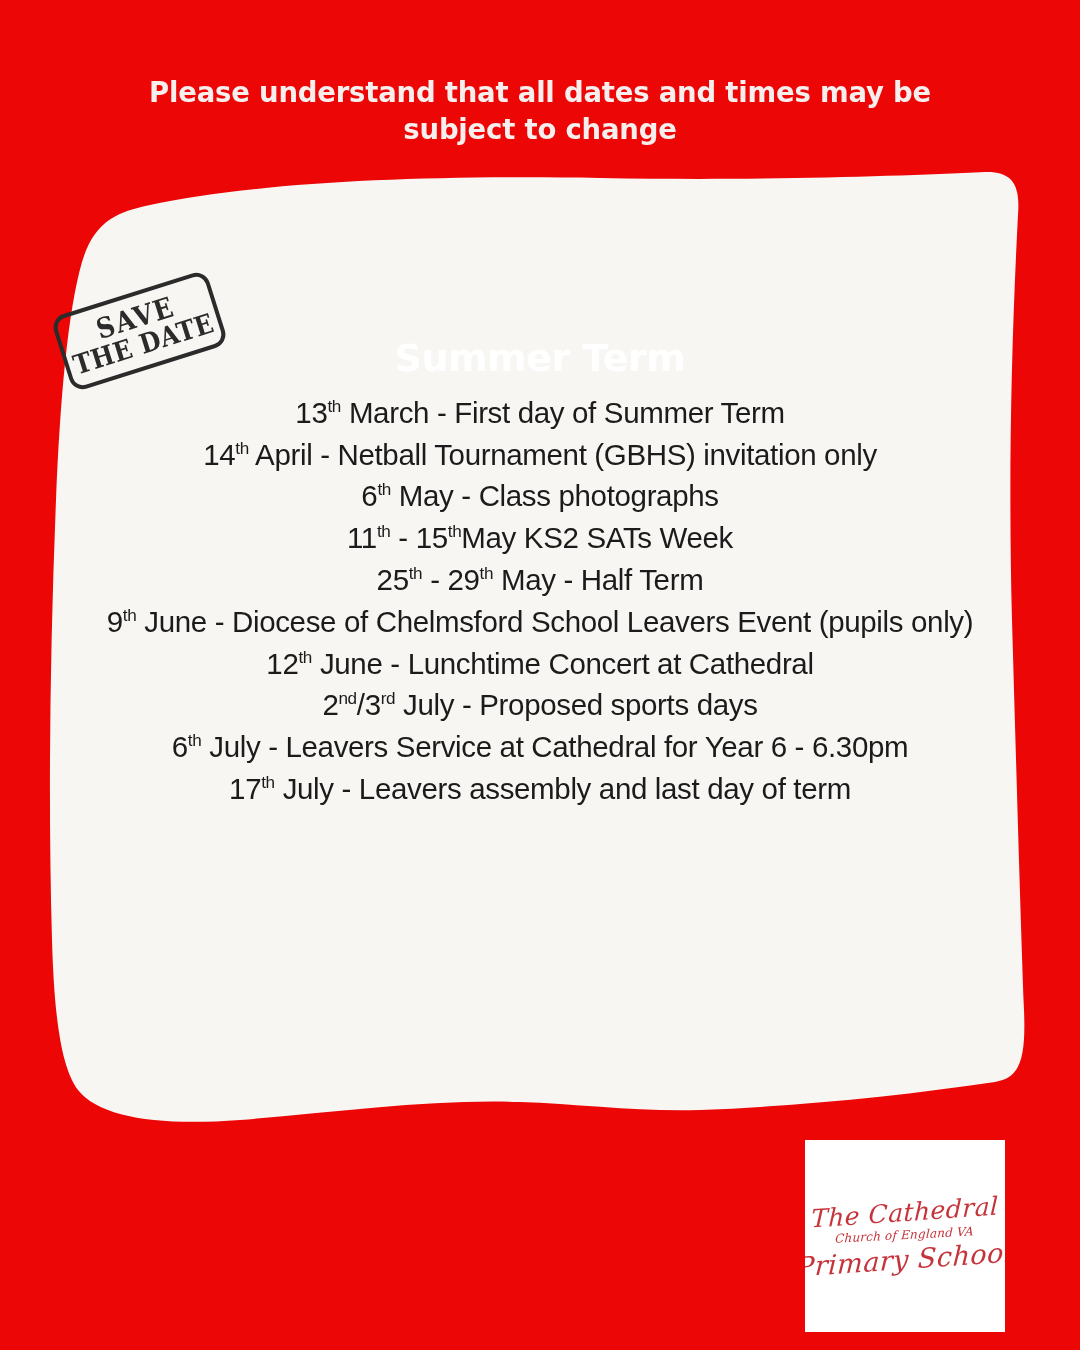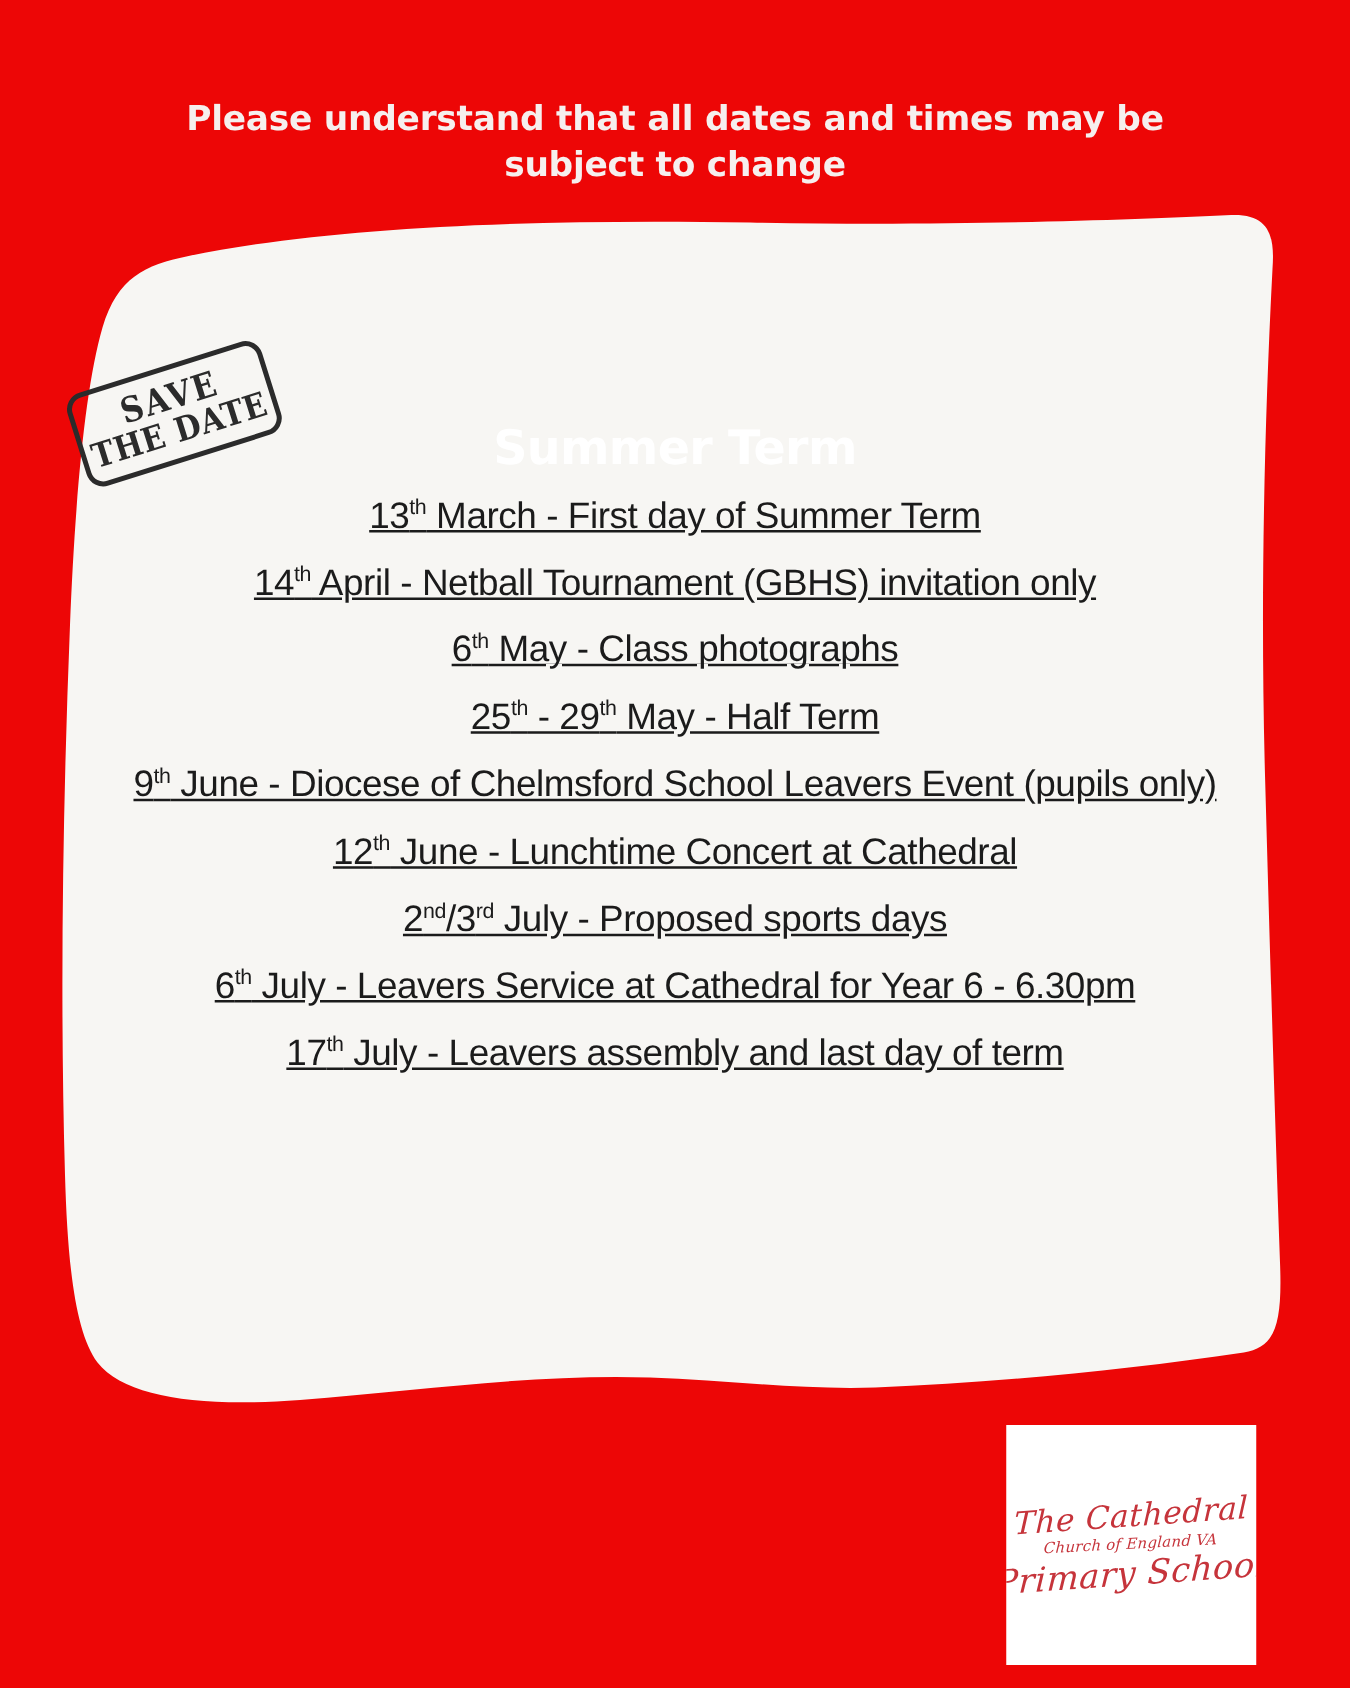--- a/index.html
+++ b/index.html
@@ -16,23 +16,23 @@
   }
 
   
   #header-banner {
     position: absolute;
     left: 0;
     top: 0;
     width: 1080px;
     height: 178px;
     display: flex;
-    align-items: center;
+    align-items: flex-start;
     justify-content: center;
-    padding-top: 50px;
+    padding-top: 74px;
     box-sizing: border-box;
   }
   #header-text {
     width: 860px;
     text-align: center;
     color: #F6EFEE;
     font-family: "DejaVu Sans", sans-serif;
     font-weight: bold;
     font-size: 27.5px;
     line-height: 1.35;
@@ -66,22 +66,21 @@
     margin: 0 0 12px 0;
     line-height: 1.1;
   }
   .event-line {
     font-family: "Liberation Sans", sans-serif;
     font-size: 29.5px;
     color: #1B1B1B;
     line-height: 41.8px;
     letter-spacing: -0.35px;
     white-space: pre;
-    margin: 12px;
-    text-decoration: underline;
+    margin: 0;
   }
   .event-line sup {
     font-size: 0.58em;
     vertical-align: super;
     line-height: 0;
   }
 
   
   #save-the-date-stamp {
     position: absolute;
@@ -186,20 +185,21 @@
   <div class="stamp-line">SAVE</div>
   <div class="stamp-line small">THE DATE</div>
 </div>
 
 <div id="card-content">
   <h1 id="term-title">Summer Term</h1>
   <div id="event-list">
       <div class="event-line">13<sup>th</sup> March - First day of Summer Term</div>
       <div class="event-line">14<sup>th</sup> April - Netball Tournament (GBHS) invitation only</div>
       <div class="event-line">6<sup>th</sup> May - Class photographs</div>
+      <div class="event-line">11<sup>th</sup> - 15<sup>th</sup>May KS2 SATs Week</div>
       <div class="event-line">25<sup>th</sup> - 29<sup>th</sup> May - Half Term</div>
       <div class="event-line">9<sup>th</sup> June - Diocese of Chelmsford School Leavers Event (pupils only)</div>
       <div class="event-line">12<sup>th</sup> June - Lunchtime Concert at Cathedral</div>
       <div class="event-line">2<sup>nd</sup>/3<sup>rd</sup> July - Proposed sports days</div>
       <div class="event-line">6<sup>th</sup> July - Leavers Service at Cathedral for Year 6 - 6.30pm</div>
       <div class="event-line">17<sup>th</sup> July - Leavers assembly and last day of term</div>
     </div>
 </div>
 
 <div id="school-logo">

